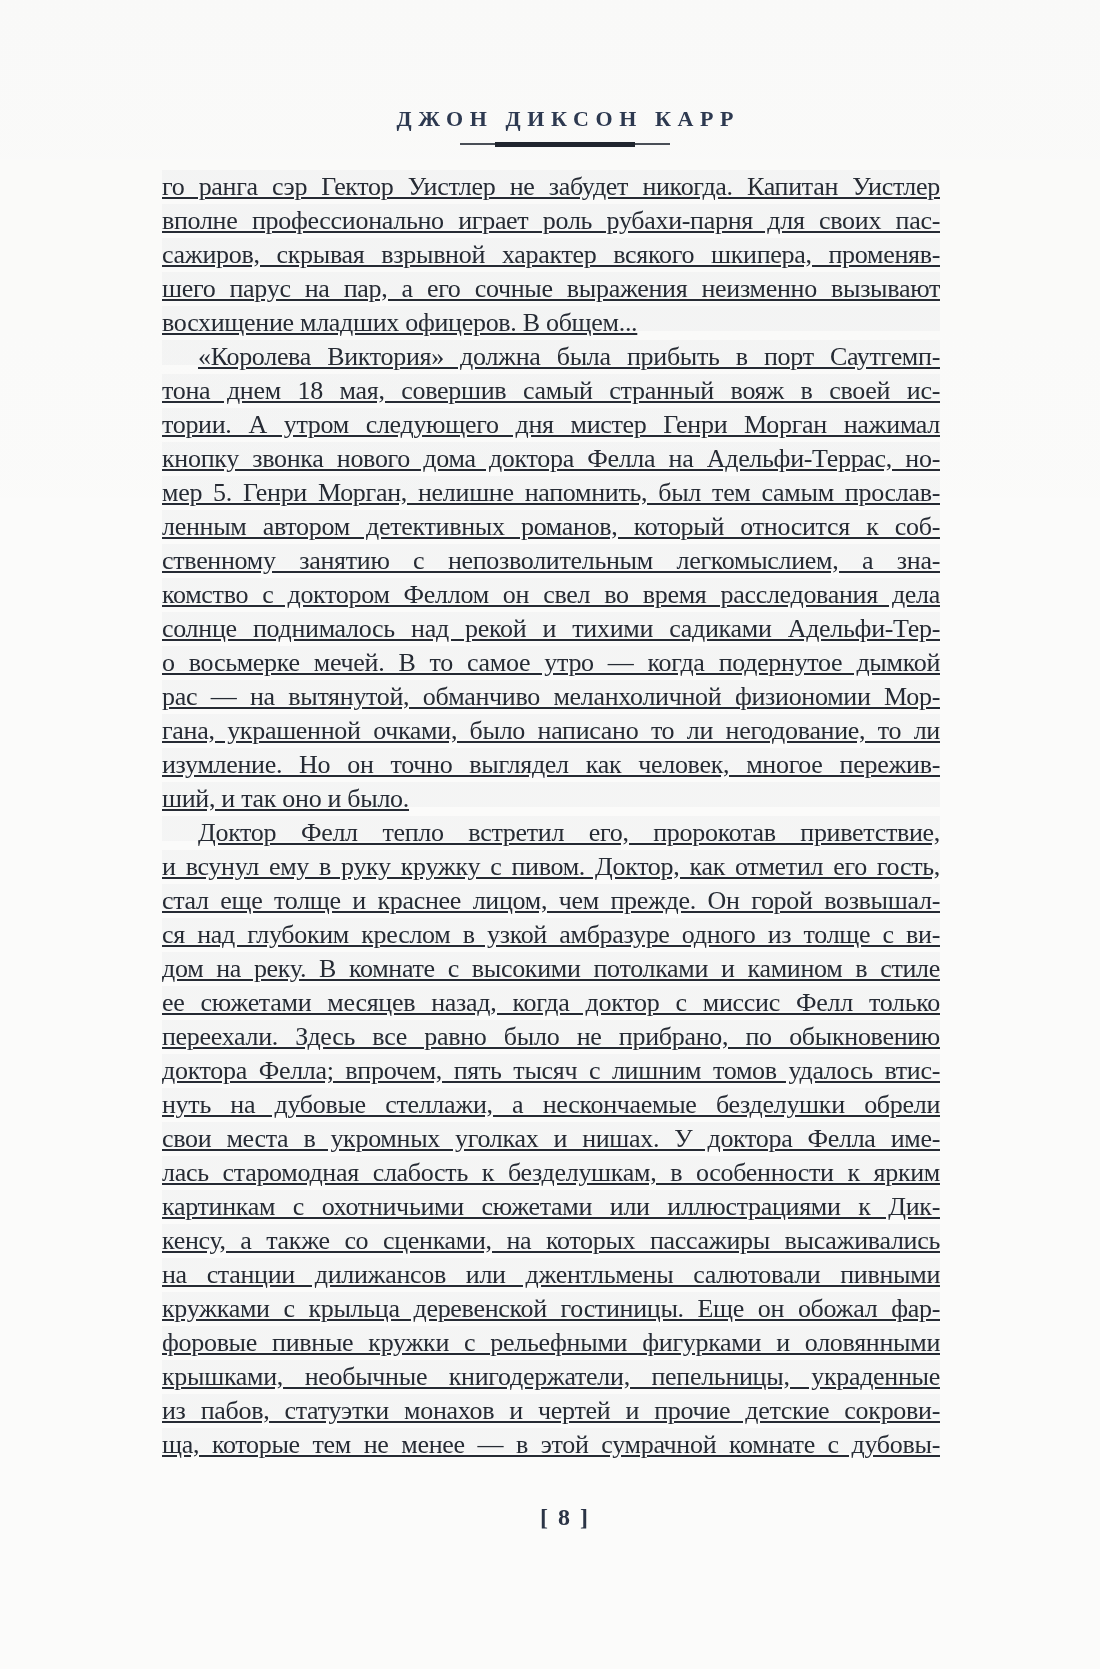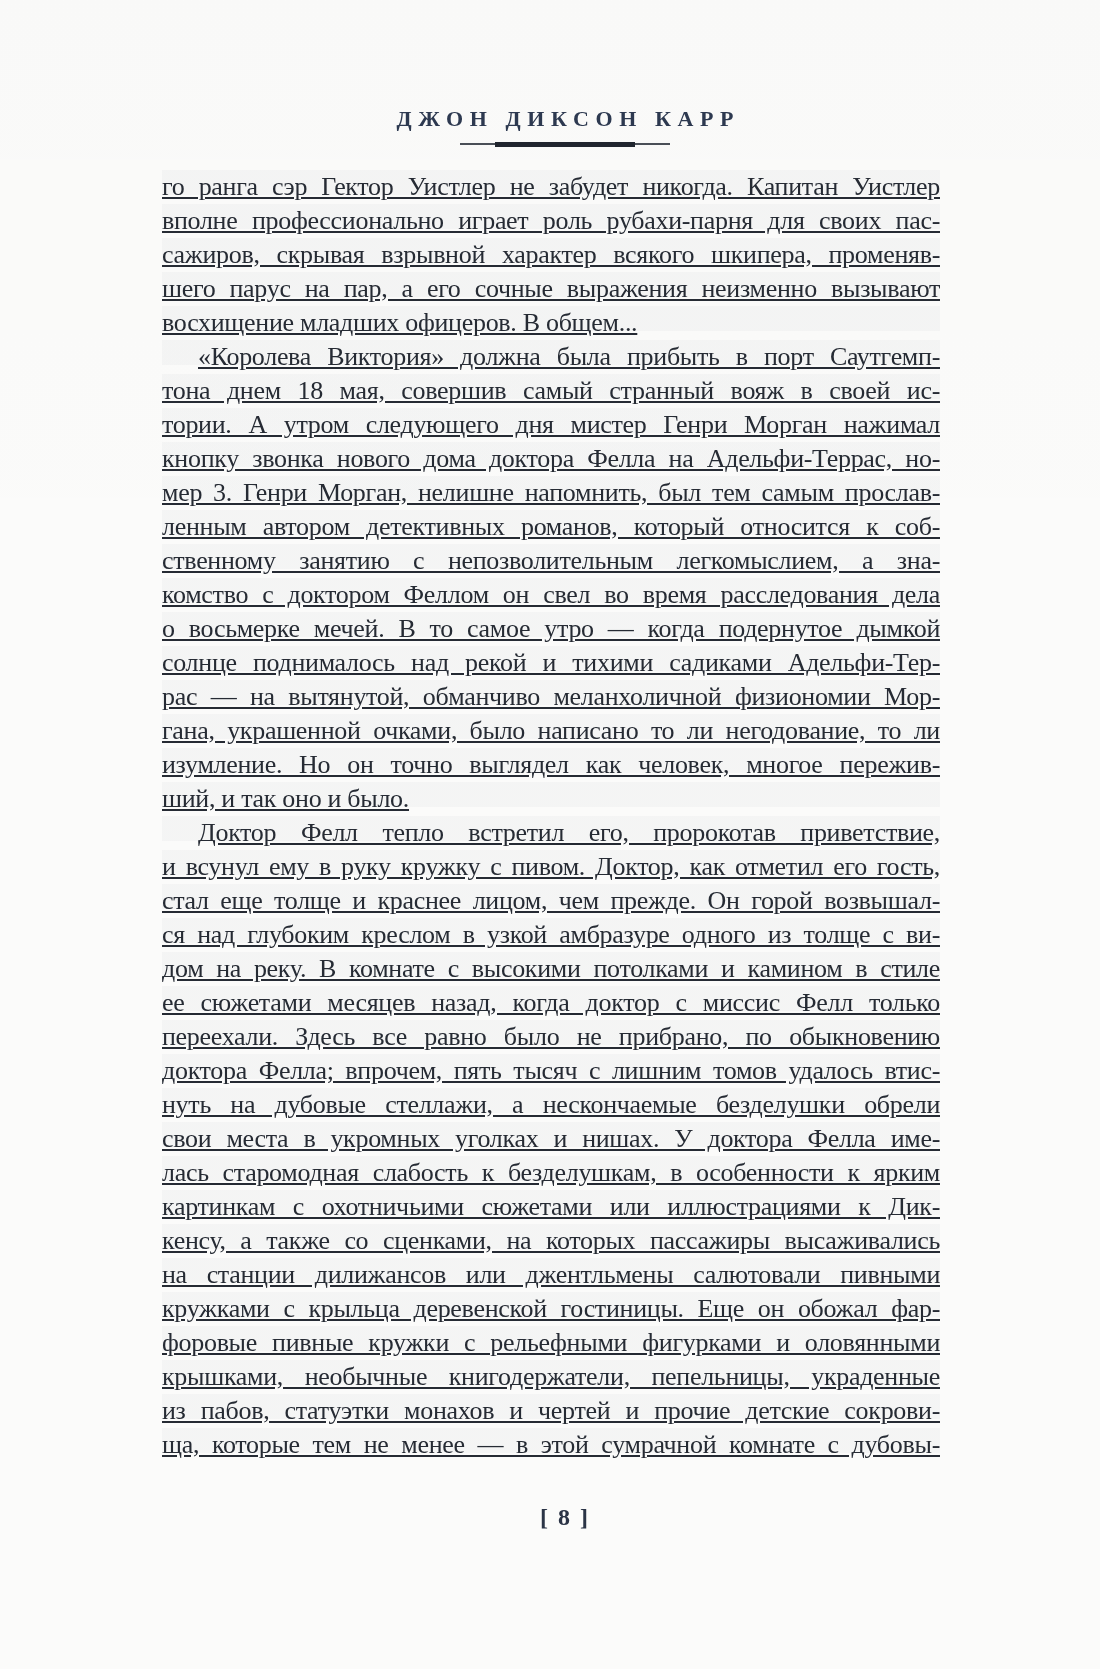--- a/index.html
+++ b/index.html
@@ -120,26 +120,26 @@
         <div class="line">вполне профессионально играет роль рубахи-парня для своих пас-</div>
         <div class="line">сажиров, скрывая взрывной характер всякого шкипера, променяв-</div>
         <div class="line">шего парус на пар, а его сочные выражения неизменно вызывают</div>
         <div class="line endline">восхищение младших офицеров. В общем...</div>
       </div>
       <div class="para">
         <div class="line first">«Королева Виктория» должна была прибыть в порт Саутгемп-</div>
         <div class="line">тона днем 18 мая, совершив самый странный вояж в своей ис-</div>
         <div class="line">тории. А утром следующего дня мистер Генри Морган нажимал</div>
         <div class="line">кнопку звонка нового дома доктора Фелла на Адельфи-Террас, но-</div>
-        <div class="line">мер 3. Генри Морган, нелишне напомнить, был тем самым прослав-</div>
+        <div class="line">мер 5. Генри Морган, нелишне напомнить, был тем самым прослав-</div>
         <div class="line">ленным автором детективных романов, который относится к соб-</div>
         <div class="line">ственному занятию с непозволительным легкомыслием, а зна-</div>
         <div class="line">комство с доктором Феллом он свел во время расследования дела</div>
+        <div class="line">солнце поднималось над рекой и тихими садиками Адельфи-Тер-</div>
         <div class="line">о восьмерке мечей. В то самое утро — когда подернутое дымкой</div>
-        <div class="line">солнце поднималось над рекой и тихими садиками Адельфи-Тер-</div>
         <div class="line">рас — на вытянутой, обманчиво меланхоличной физиономии Мор-</div>
         <div class="line">гана, украшенной очками, было написано то ли негодование, то ли</div>
         <div class="line">изумление. Но он точно выглядел как человек, многое пережив-</div>
         <div class="line endline">ший, и так оно и было.</div>
       </div>
       <div class="para">
         <div class="line first">Доктор Фелл тепло встретил его, пророкотав приветствие,</div>
         <div class="line">и всунул ему в руку кружку с пивом. Доктор, как отметил его гость,</div>
         <div class="line">стал еще толще и краснее лицом, чем прежде. Он горой возвышал-</div>
         <div class="line">ся над глубоким креслом в узкой амбразуре одного из толще с ви-</div>

